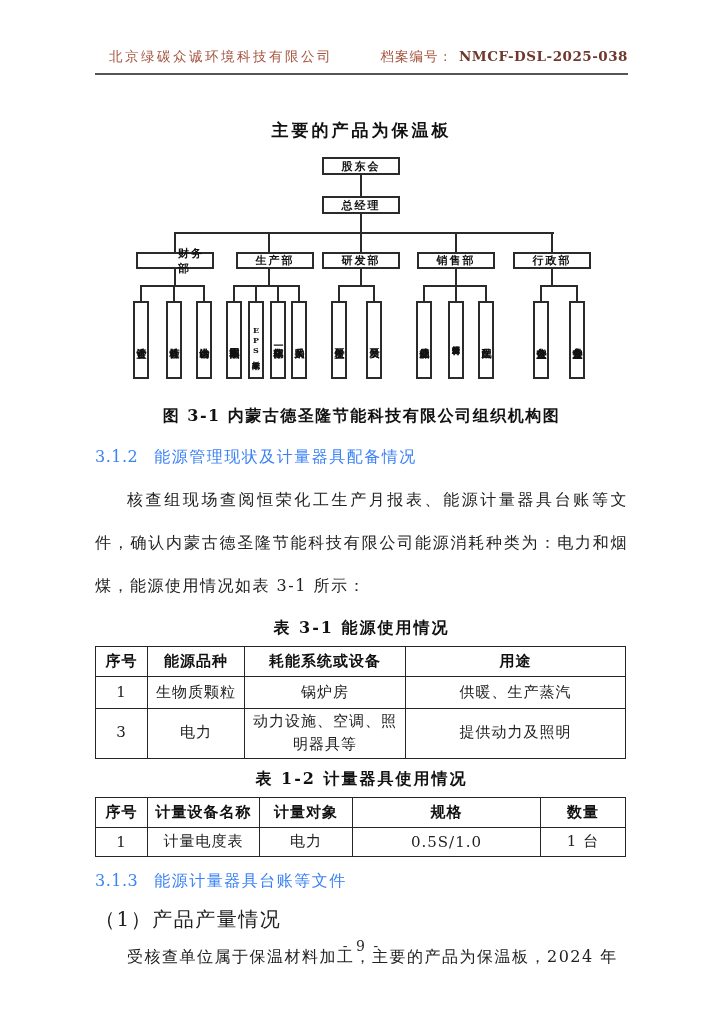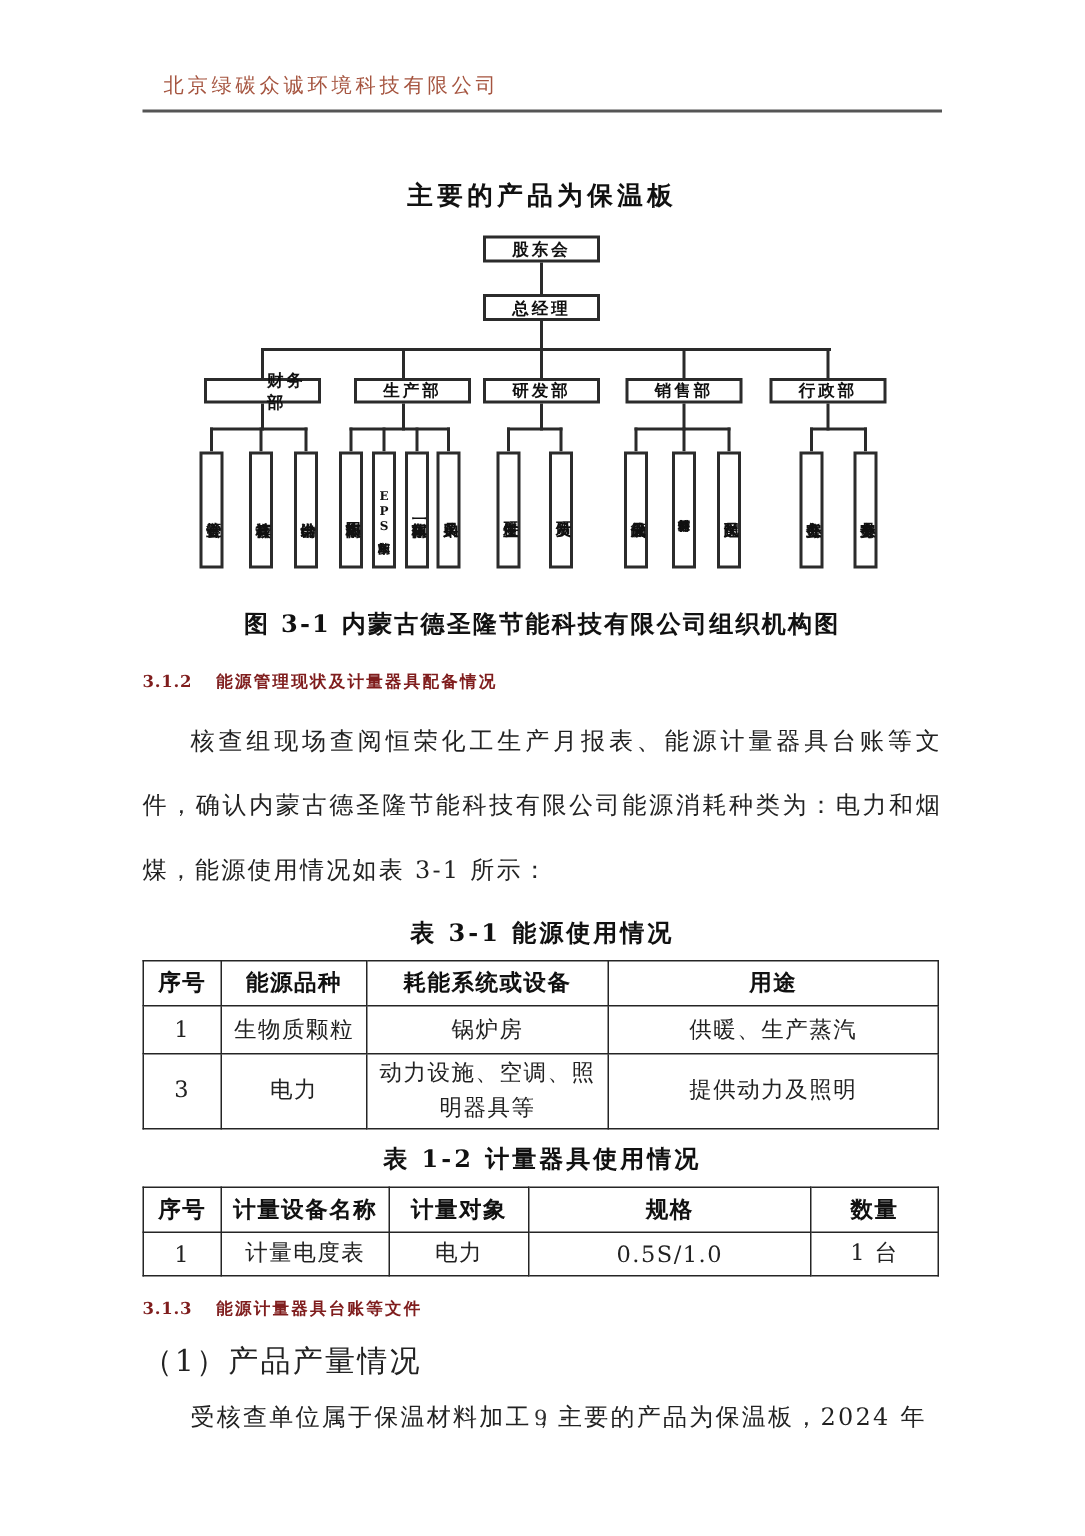--- a/index.html
+++ b/index.html
@@ -21,21 +21,21 @@
     display:flex;align-items:center;justify-content:center;font-weight:bold;font-size:11px;
     letter-spacing:2px;color:#111;}
   .vbox{position:absolute;box-sizing:border-box;border:2px solid #2b2b2b;background:#fff;
     width:16px;height:78px;display:flex;align-items:center;justify-content:center;
     writing-mode:vertical-rl;text-orientation:upright;font-weight:bold;font-size:10px;
     line-height:1;color:#111;}
   .vbox.sm{font-size:8px;}
   .cline{position:absolute;background:#2a2a2a;}
   .caption{margin-top:22px;text-align:center;font-weight:bold;font-size:16px;letter-spacing:1.5px;color:#111;}
   
-  .sec-head{margin-top:20px;font-weight:bold;font-size:11px;letter-spacing:1.5px;color:#7f1d1d;}
+  .sec-head{margin-top:20px;font-weight:normal;font-size:16px;letter-spacing:1.5px;color:#3b82f6;}
   .sec-head .num{letter-spacing:0.5px;margin-right:16px;}
   .para{margin-top:10px;font-size:16px;line-height:2.7;letter-spacing:1.5px;
     text-indent:2em;text-align:justify;color:#222;}
   .tbl-title{margin-top:10px;margin-bottom:7px;text-align:center;font-weight:bold;font-size:16px;letter-spacing:2px;color:#111;}
   table{border-collapse:collapse;width:530px;table-layout:fixed;padding-left:34px;}
   th,td{border:1.5px solid #252525;text-align:center;font-size:15px;letter-spacing:1px;
     padding:1px 4px;color:#222;overflow:hidden;}
   th{font-weight:bold;height:27px;color:#111;}
   .t1 .r1 td{height:29px;}
   .t1 .r2 td{height:47px;line-height:1.55;}
@@ -45,20 +45,21 @@
     font-size:14px;letter-spacing:2px;color:#2e2e2e;}
 </style>
 </head>
 <body>
 
 <div class="page">
   <div class="content">
 
     <div class="doc-header">
       <span class="company">北京绿碳众诚环境科技有限公司</span>
+      <span class="archive"><span>档案编号：</span><span class="code">NMCF-DSL-2025-038</span></span>
     </div>
 
     <div class="chart-title">主要的产品为保温板</div>
 
     <div class="orgchart">
 
       <div class="obox" style="left:227px;top:3px;width:78px;height:18px;">股东会</div>
       <div class="cline" style="left:265px;top:21px;width:2px;height:22px;"></div>
       <div class="obox" style="left:227px;top:42px;width:78px;height:18px;">总经理</div>
       <div class="cline" style="left:265px;top:59px;width:2px;height:21px;"></div>

